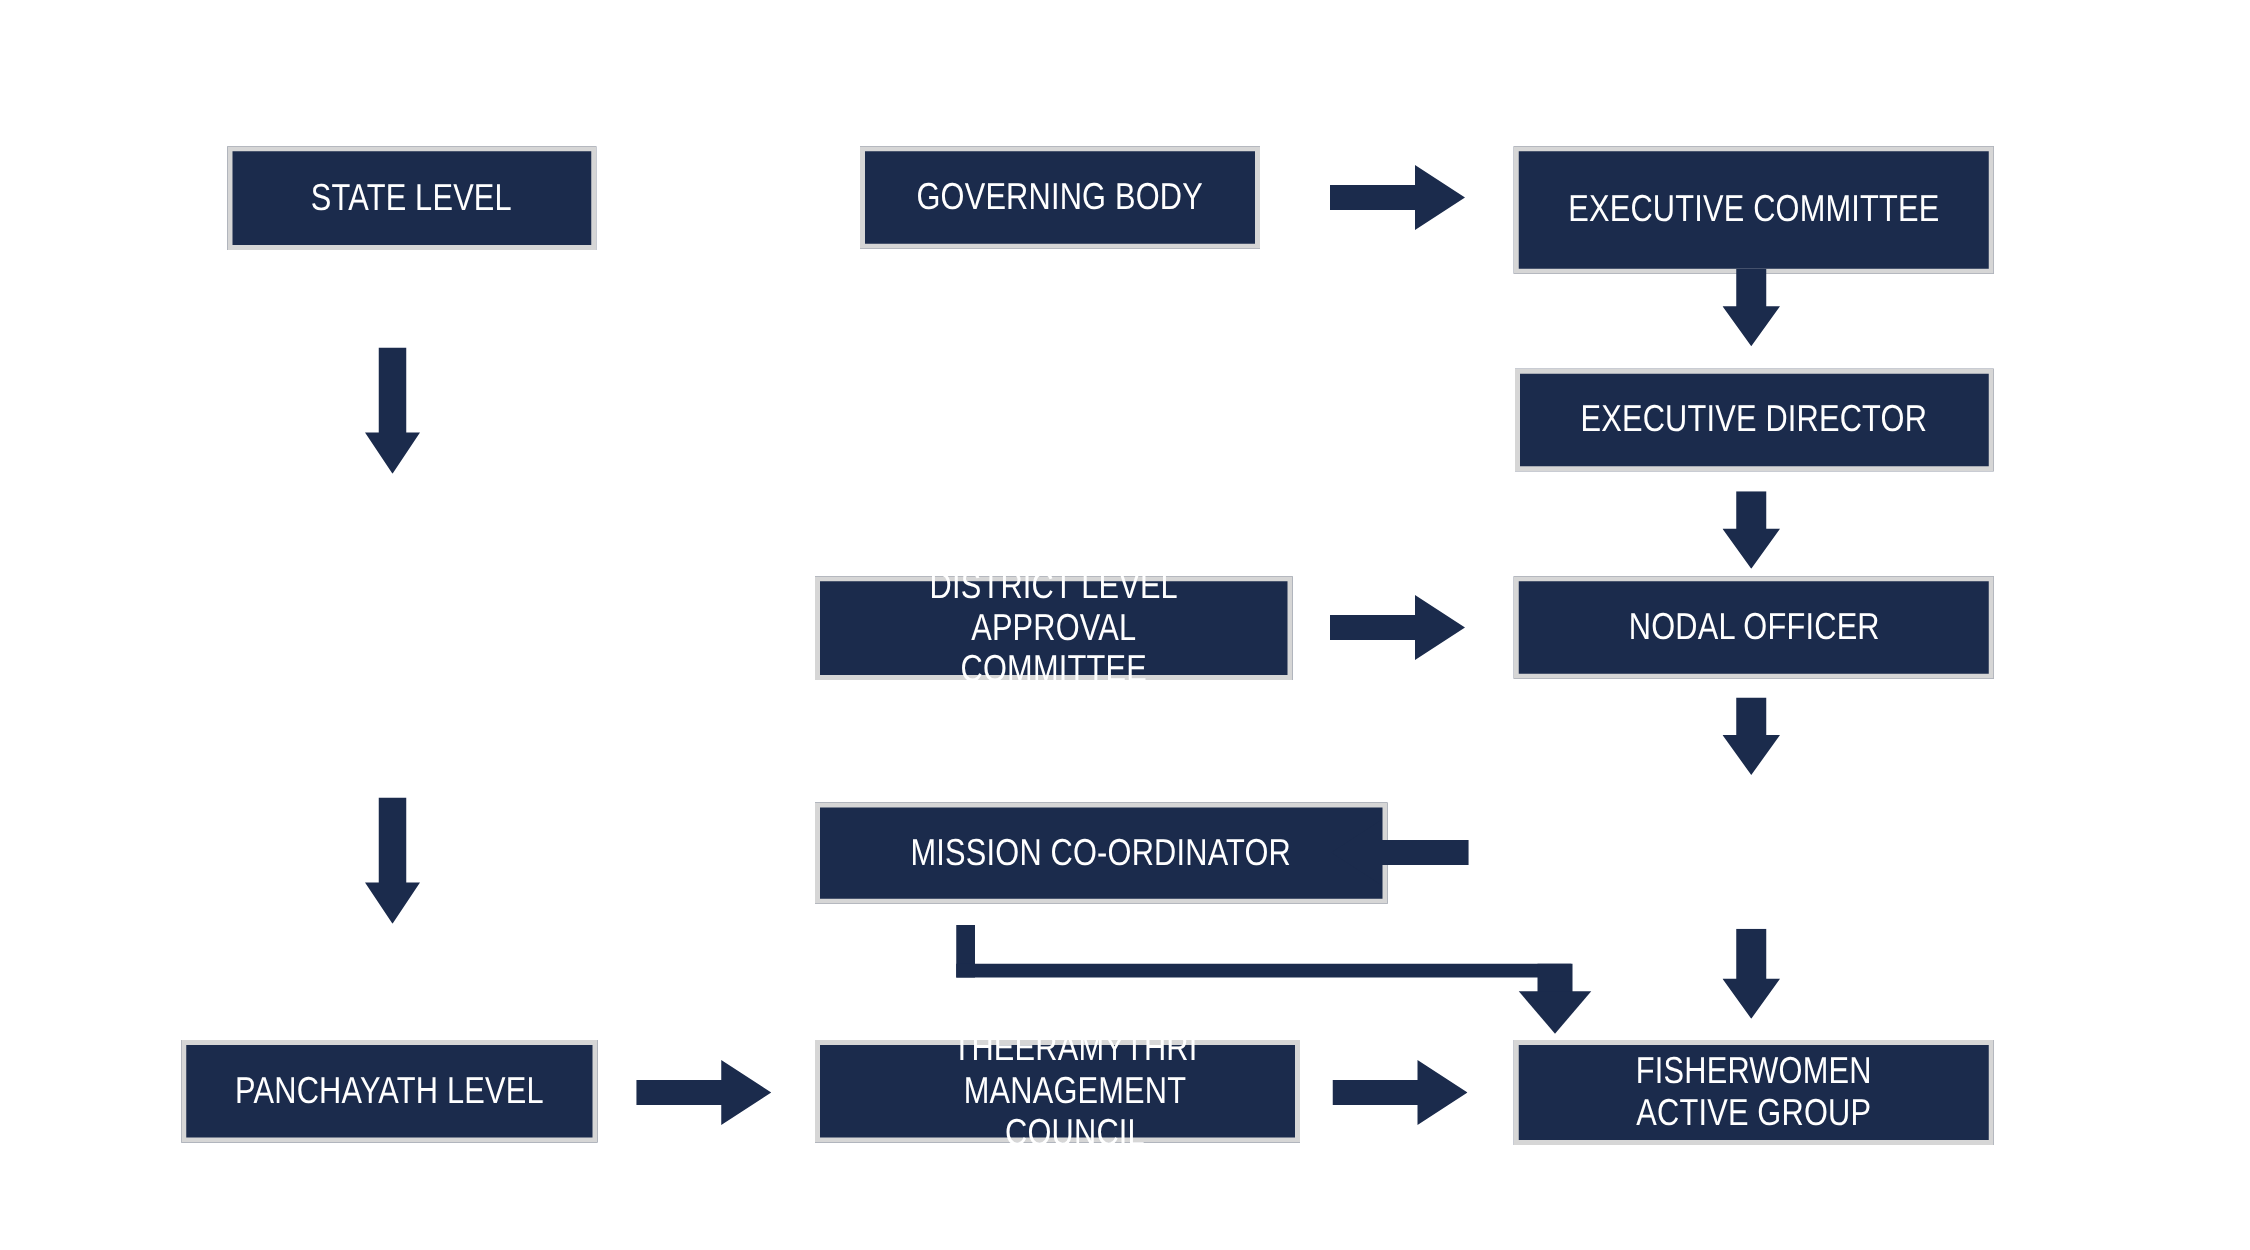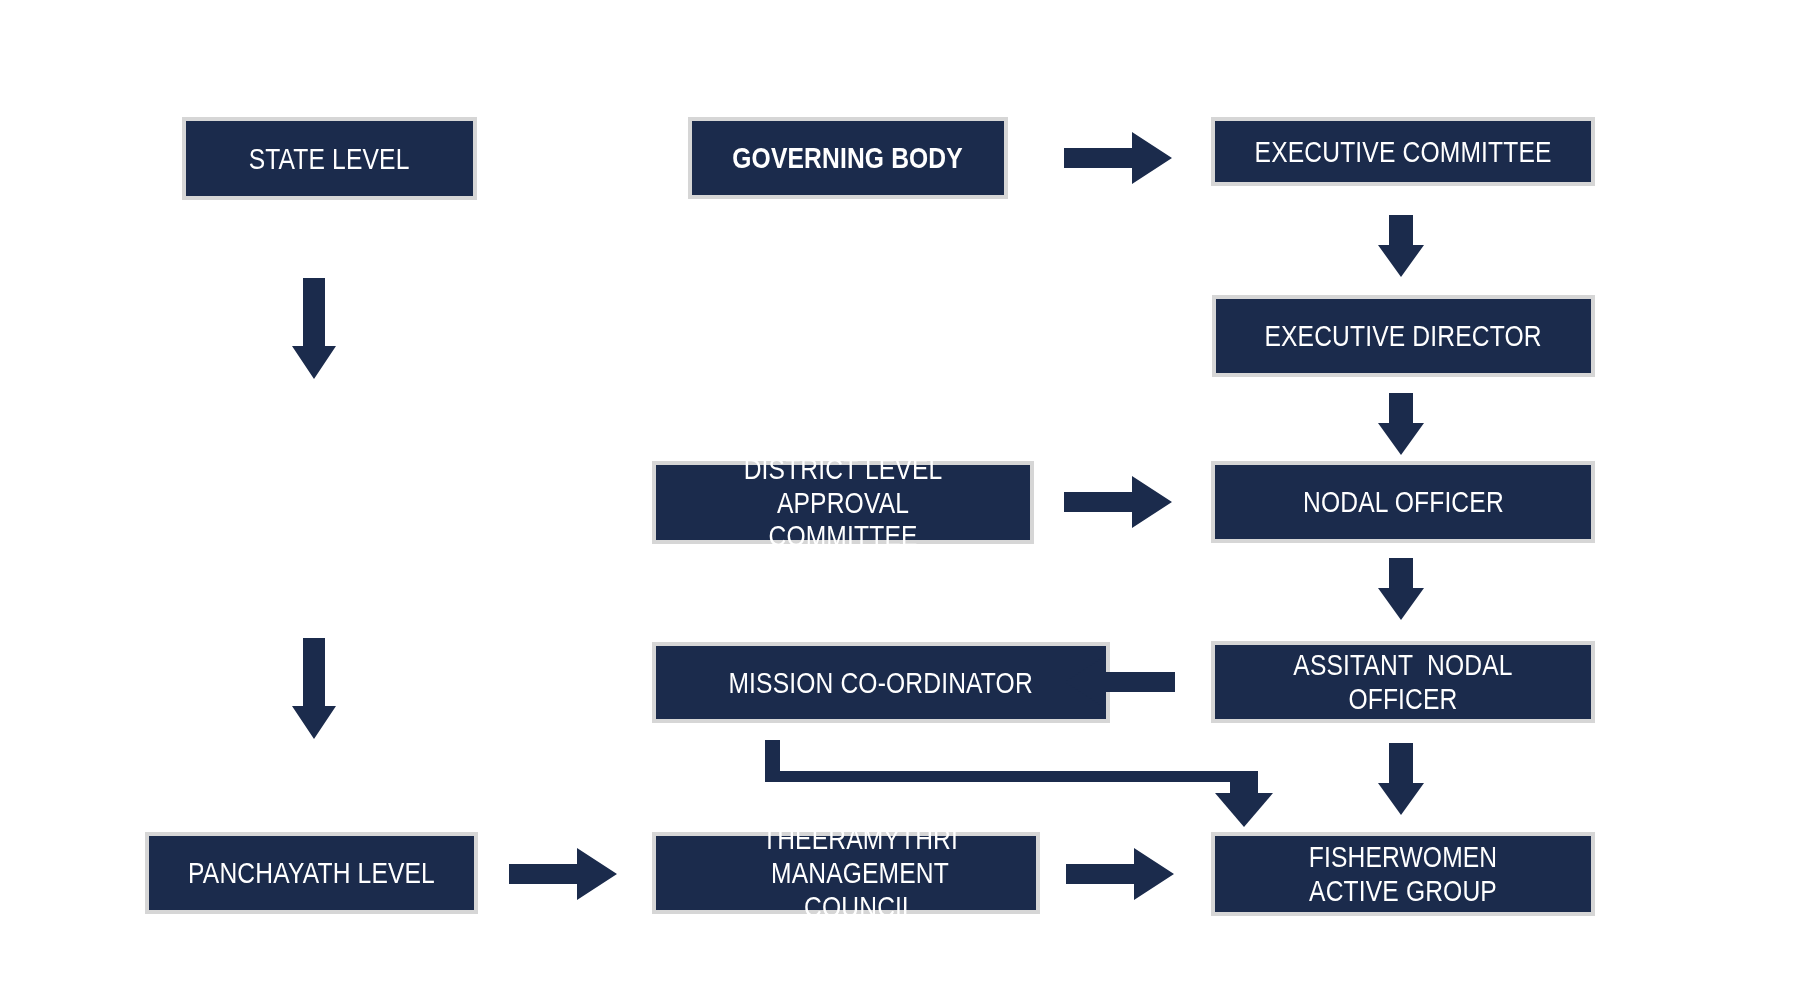--- a/index.html
+++ b/index.html
@@ -42,53 +42,50 @@
 
   <div class="node" style="left:182px; top:117px; width:295px; height:83px;">
     <span class="lbl">STATE LEVEL</span>
   </div>
 
 
   <div class="node" style="left:145px; top:832px; width:333px; height:82px;">
     <span class="lbl">PANCHAYATH LEVEL</span>
   </div>
 
-  <div class="node" style="left:688px; top:117px; width:320px; height:82px;font-weight:bold;">
+  <div class="node" style="left:688px; top:117px; width:320px; height:82px;">
     <span class="lbl">GOVERNING BODY</span>
   </div>
 
   <div class="node" style="left:652px; top:461px; width:382px; height:83px;">
     <span class="lbl">DISTRICT LEVEL APPROVAL
 COMMITTEE</span>
   </div>
 
   <div class="node" style="left:652px; top:642px; width:458px; height:81px;">
     <span class="lbl">MISSION CO-ORDINATOR</span>
   </div>
 
   <div class="node" style="left:652px; top:832px; width:388px; height:82px;padding-left:28px;">
     <span class="lbl">THEERAMYTHRI
 MANAGEMENT COUNCIL</span>
   </div>
 
-  <div class="node" style="left:1211px; top:117px; width:384px; height:69px;">
+  <div class="node" style="left:1211px; top:117px; width:384px; height:102px;">
     <span class="lbl">EXECUTIVE COMMITTEE</span>
   </div>
 
   <div class="node" style="left:1211px; top:461px; width:384px; height:82px;">
     <span class="lbl">NODAL OFFICER</span>
   </div>
 
   <div class="node" style="left:1212px; top:295px; width:383px; height:82px;">
     <span class="lbl">EXECUTIVE DIRECTOR</span>
   </div>
 
-  <div class="node" style="left:1211px; top:641px; width:384px; height:82px;">
-    <span class="lbl">ASSITANT&nbsp; NODAL OFFICER</span>
-  </div>
 
   <div class="node" style="left:1211px; top:832px; width:384px; height:84px;">
     <span class="lbl">FISHERWOMEN
 ACTIVE GROUP</span>
   </div>
 
   <svg class="arrow" style="left:292px; top:278px;" width="44" height="101" viewBox="0 0 44 101">
     <polygon fill="currentColor" points="11,0 33,0 33,68 44,68 22,101 0,68 11,68"></polygon>
   </svg>
 

